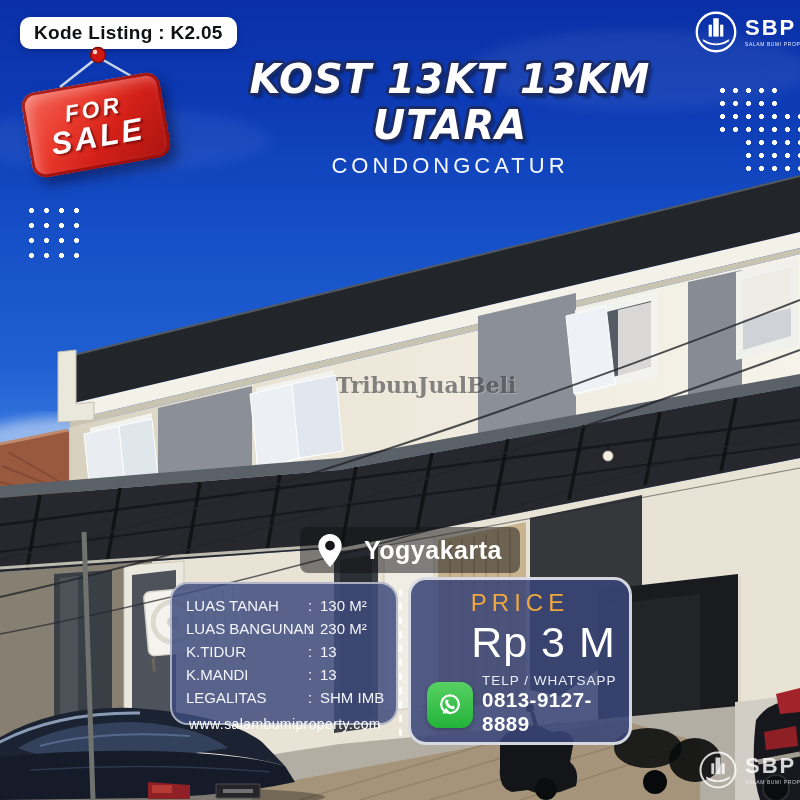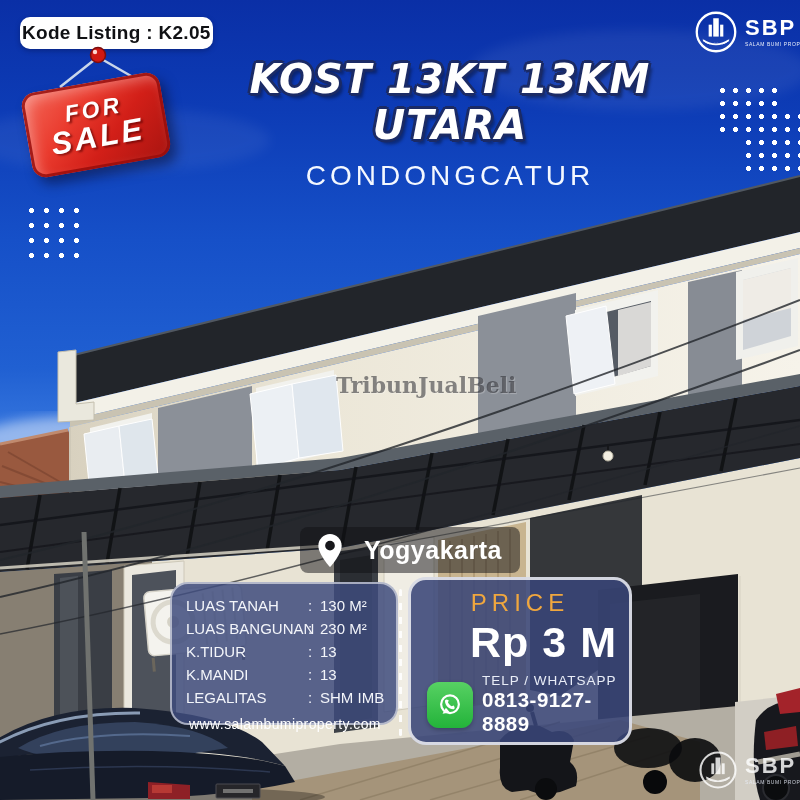--- a/index.html
+++ b/index.html
@@ -6,21 +6,21 @@
   .stage{
     position:relative;width:800px;height:800px;overflow:hidden;
     font-family:"Liberation Sans",sans-serif;
     background:linear-gradient(180deg,#0a2fa6 0%,#0d3cb6 14%,#1650c8 30%,#2060d2 46%,#3a7ae0 56%,#7fa9ec 63%,#b9d0f4 66%,#6f9fe9 70%,#3a7ae0 78%);
   }
   .scene{position:absolute;inset:0;z-index:1;}
   
   .kode-badge{
     position:absolute;left:20px;top:17px;z-index:6;
     background:#ffffff;color:#101114;border-radius:10px;
-    padding:5px 2px;font-size:19px;font-weight:bold;letter-spacing:.3px;
+    padding:5px 14px;font-size:19px;font-weight:bold;letter-spacing:.3px;
     box-shadow:0 2px 5px rgba(5,15,60,.35);
   }
   .dots{position:absolute;z-index:5;background-image:radial-gradient(circle,#fff 2.4px,rgba(255,255,255,0) 2.7px);background-size:13px 13px;}
   .dots-left{left:24px;top:203px;width:60px;height:60px;background-size:15px 15px;}
   .dots-tr-a{left:716px;top:84px;width:66px;height:26px;}
   .dots-tr-b{left:716px;top:110px;width:104px;height:26px;}
   .dots-tr-c{left:742px;top:136px;width:66px;height:40px;}
   
   .sale-wrap{position:absolute;left:18px;top:40px;width:180px;height:145px;z-index:6;}
   .sale-pin{position:absolute;inset:0;}
@@ -33,21 +33,21 @@
   }
   .sale-sign .l1{font-size:23px;font-weight:bold;font-style:italic;color:#fff;letter-spacing:3px;line-height:24px;text-shadow:2px 2px 2px rgba(90,0,0,.6);}
   .sale-sign .l2{font-size:31px;font-weight:bold;font-style:italic;color:#fff;letter-spacing:3px;line-height:32px;text-shadow:2px 2px 2px rgba(90,0,0,.6);}
   
   .title-block{position:absolute;left:170px;top:56px;width:560px;text-align:center;z-index:5;}
   .title-line{
     font-family:"DejaVu Sans",sans-serif;font-weight:bold;font-style:italic;
     font-size:40px;line-height:46px;color:#ffffff;letter-spacing:1px;
     text-shadow:-2px -2px 0 #1b2b66,2px -2px 0 #1b2b66,-2px 2px 0 #1b2b66,2px 2px 0 #1b2b66,0 -3px 0 #1b2b66,0 3px 0 #1b2b66,-3px 0 0 #1b2b66,3px 0 0 #1b2b66,4px 5px 3px rgba(8,15,40,.45);
   }
-  .subtitle{margin-top:12px;font-size:28px;letter-spacing:4px;color:#f4f8ff;font-weight:400;}
+  .subtitle{margin-top:5px;font-size:22px;letter-spacing:4px;color:#f4f8ff;font-weight:400;}
   
   .brand{position:absolute;display:flex;align-items:center;gap:7px;z-index:6;}
   .brand-top{left:694px;top:10px;}
   .brand-bottom{left:698px;top:750px;opacity:.82;}
   .brand .txt{display:flex;flex-direction:column;}
   .brand .name{font-size:22px;font-weight:bold;color:#fff;letter-spacing:2px;line-height:22px;}
   .brand .tagline{font-size:5px;color:#e8edf8;letter-spacing:.6px;margin-top:2px;white-space:nowrap;}
   
   .loc{
     position:absolute;left:300px;top:527px;z-index:4;height:46px;
@@ -68,21 +68,21 @@
     background:repeating-linear-gradient(180deg,#fff 0 7px,rgba(255,255,255,0) 7px 14px);
     border-radius:2px;opacity:.9;
   }
   
   .price-panel{
     position:absolute;left:408px;top:577px;width:224px;height:168px;z-index:4;
     background:rgba(57,69,120,.88);border:3px solid rgba(255,255,255,.78);
     border-radius:18px;box-sizing:border-box;text-align:center;padding-top:9px;
   }
   .price-label{font-size:24px;font-weight:normal;color:#f0a73e;letter-spacing:5px;}
-  .price-value{font-size:43px;font-weight:bold;color:#ffffff;letter-spacing:1px;line-height:50px;margin-left:47px;}
+  .price-value{font-size:43px;font-weight:normal;color:#ffffff;letter-spacing:1px;line-height:50px;margin-left:47px;}
   .contact{display:flex;align-items:center;gap:9px;padding:6px 0 0 16px;text-align:left;}
   .wa-icon{
     width:46px;height:46px;border-radius:12px;flex:0 0 auto;
     background:linear-gradient(180deg,#57d163,#23b33a);
     display:flex;align-items:center;justify-content:center;
     box-shadow:0 2px 4px rgba(0,0,0,.25);
   }
   .contact .lbl{font-size:13.5px;color:#e9edf7;letter-spacing:1px;}
   .contact .phone{font-size:20.5px;font-weight:bold;color:#fff;letter-spacing:.5px;}
   

